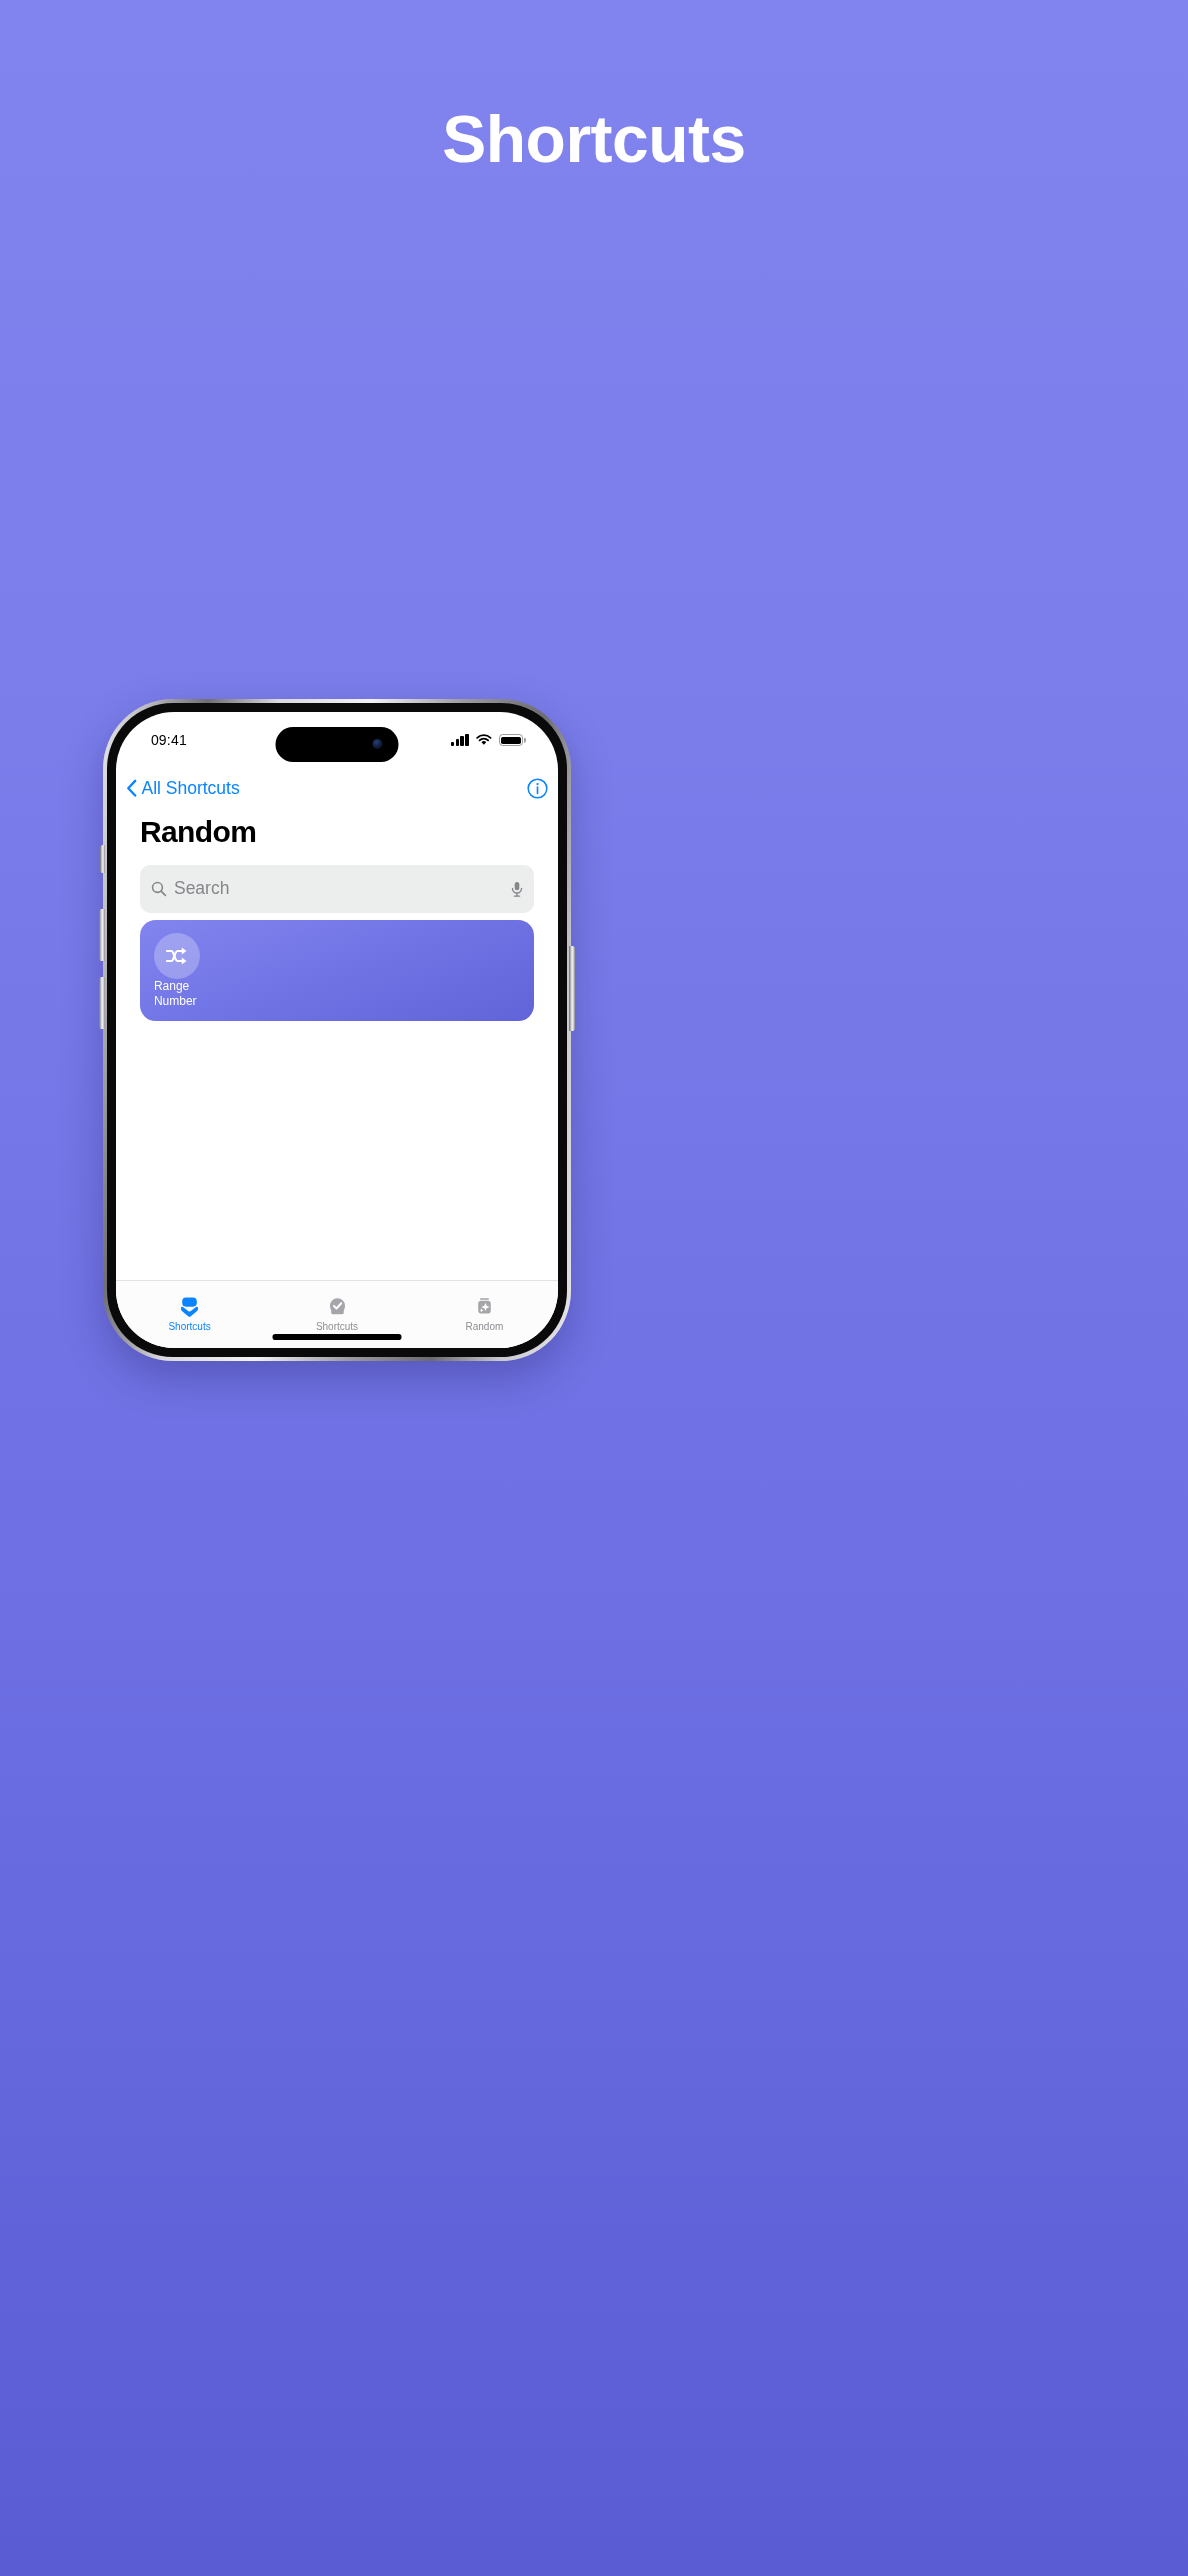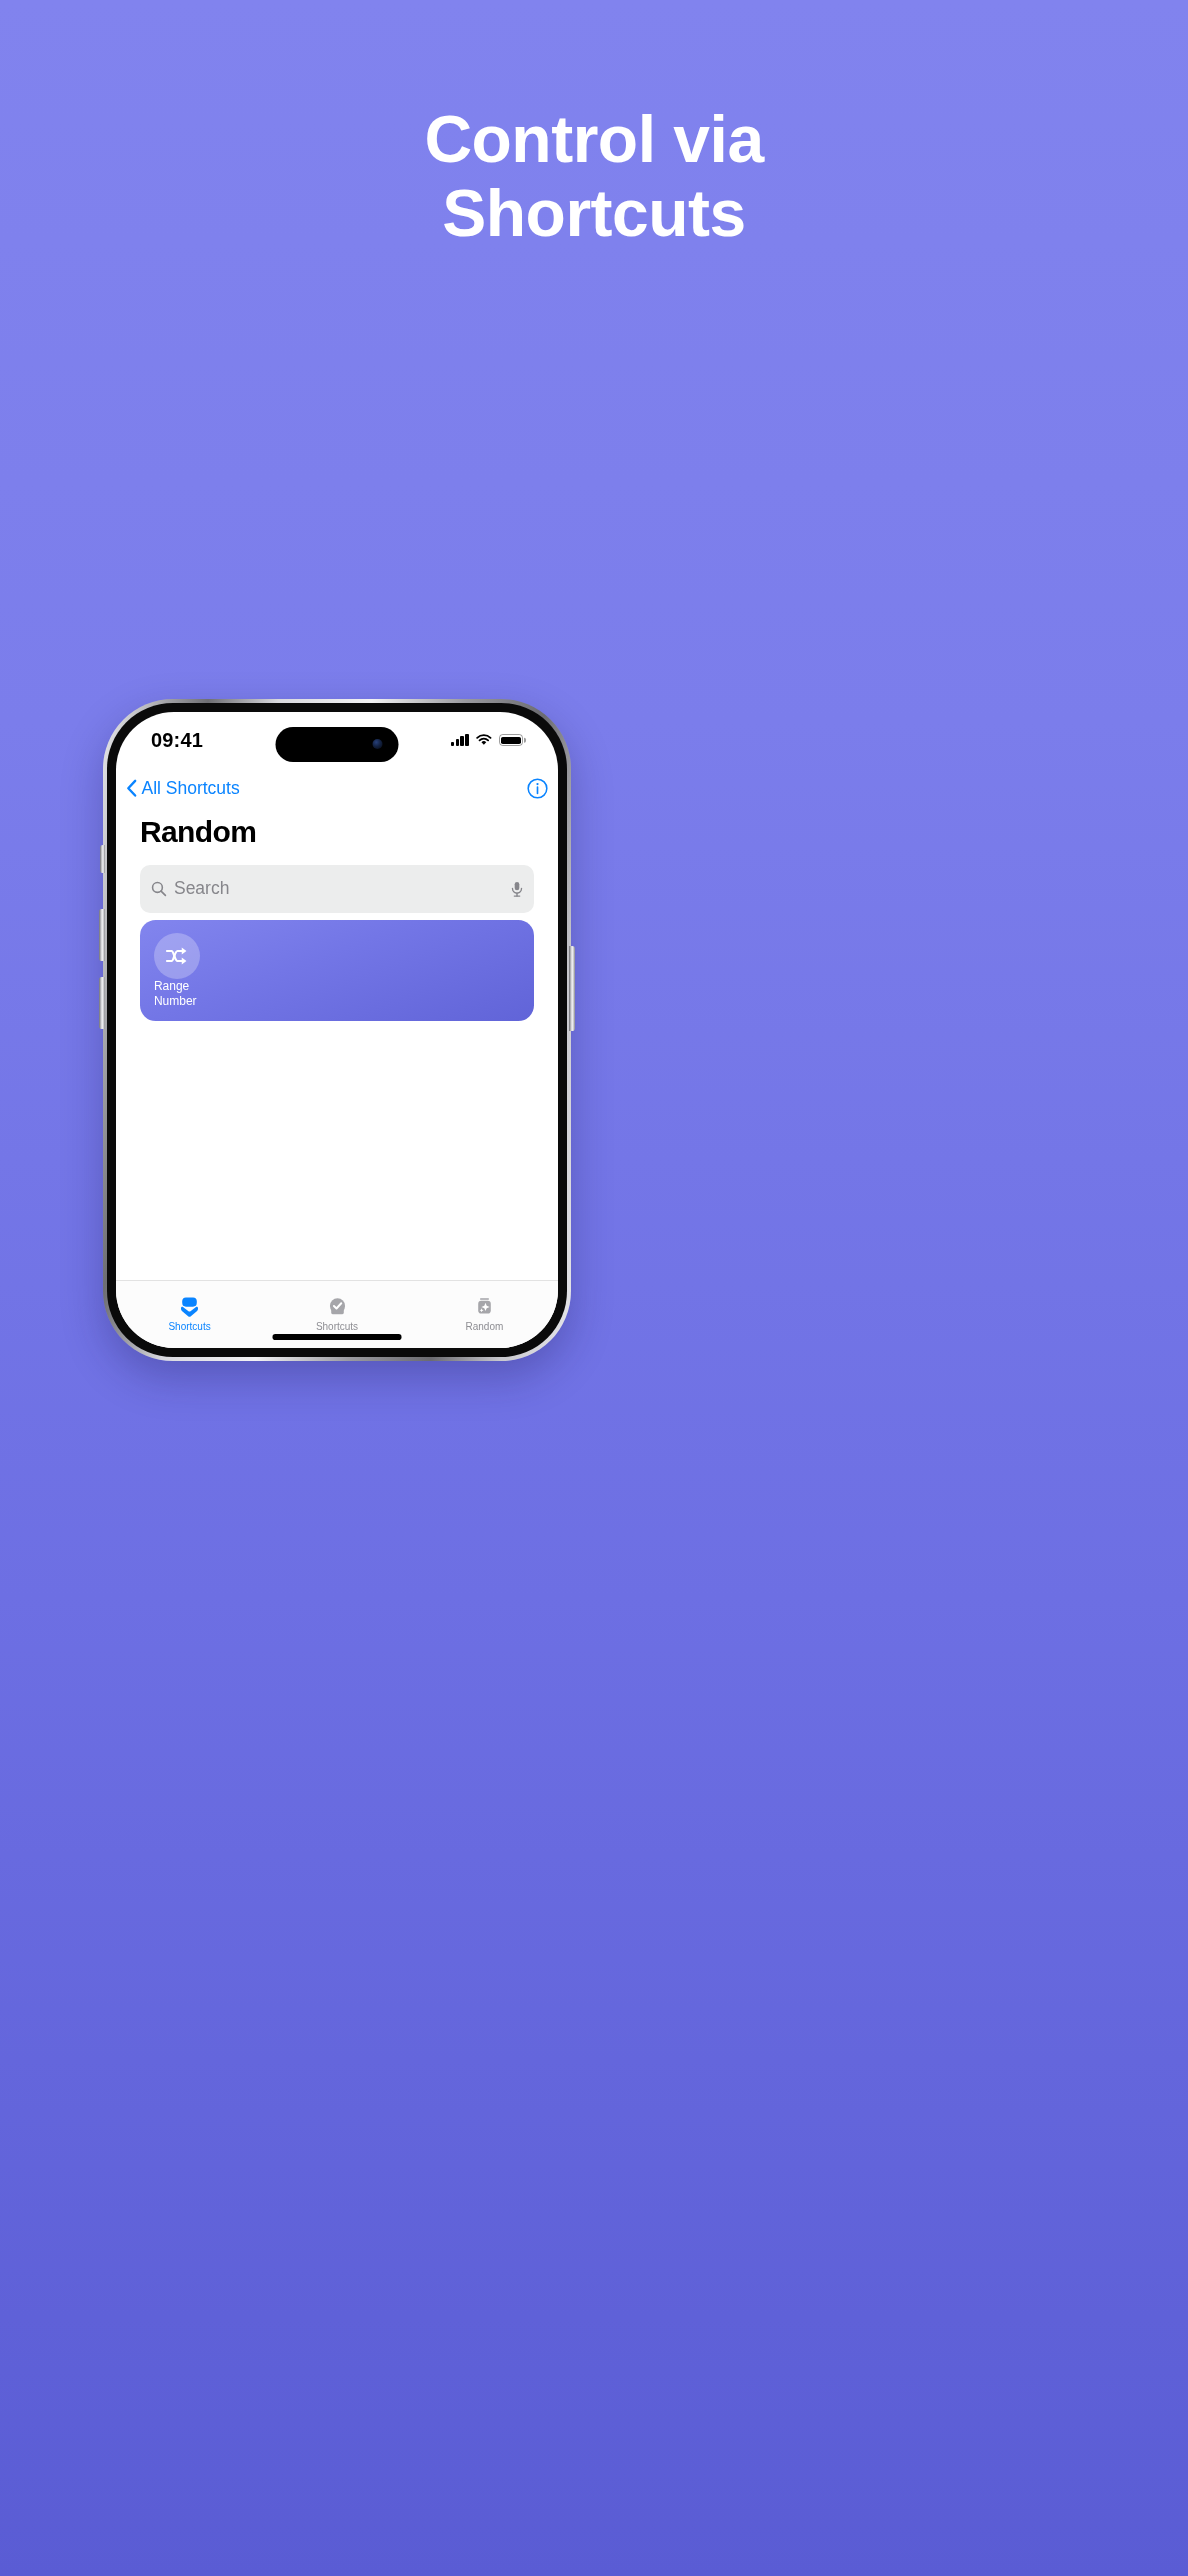--- a/index.html
+++ b/index.html
@@ -67,21 +67,21 @@
   .btn-power { right:-3.7px; top:247px; width:5.5px; height:85px; border-radius:0 2.8px 2.8px 0; }
 
   
   .statusbar {
     position:absolute; left:0; right:0; top:0;
     height:57px;
     display:flex; align-items:center;
     padding:0 35px;
   }
   .sb-time {
-    font-size:20px; font-weight:bold; color:#000;
+    font-size:14px; font-weight:normal; color:#000;
     letter-spacing:0.2px;
     width:85px;
   }
   .sb-spacer { flex:1; }
   .sb-right { display:flex; align-items:center; gap:7.4px; }
 
   .island {
     position:absolute;
     left:50%; transform:translateX(-50%);
     top:14.7px;
@@ -205,21 +205,20 @@
     bottom:8.3px;
     width:129px; height:5.5px;
     border-radius:2.8px;
     background:#000;
   }
 </style>
 </head>
 <body>
 
 <div class="headline">
-  <span class="ln">Control via</span>
   <span class="ln">Shortcuts</span>
 </div>
 
 <div class="phone-wrap">
   <div class="phone">
 
     <div class="btn-side btn-mute"></div>
     <div class="btn-side btn-volup"></div>
     <div class="btn-side btn-voldn"></div>
     <div class="btn-side btn-power"></div>

